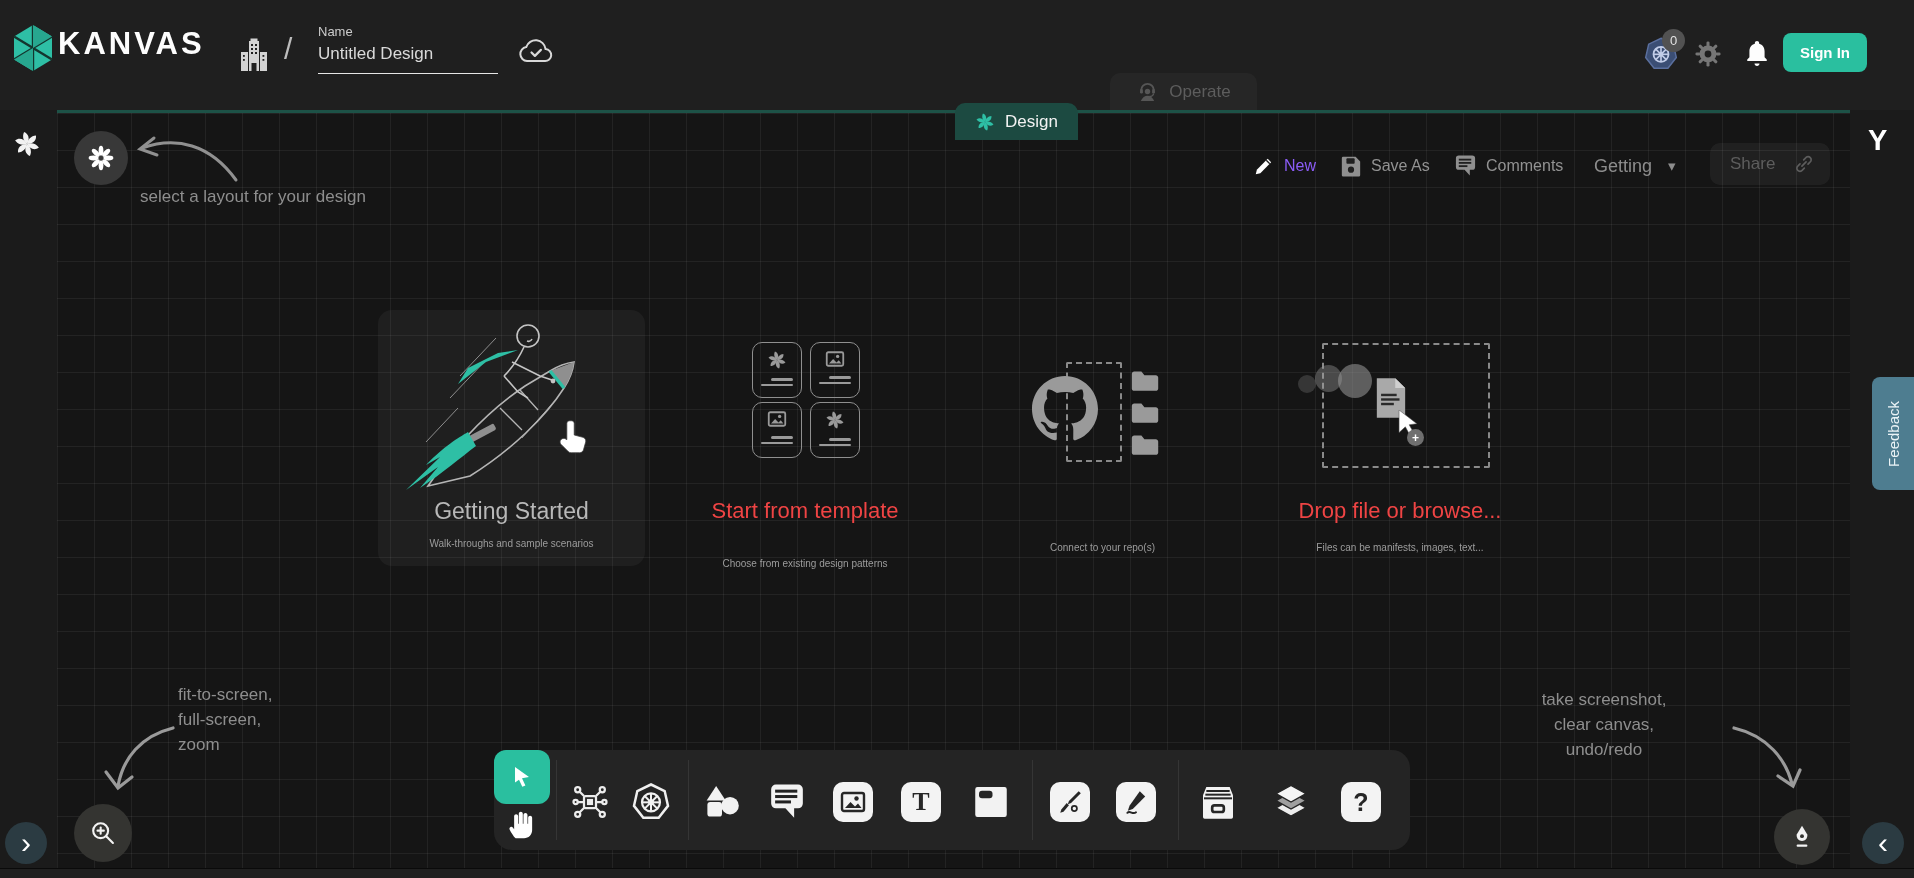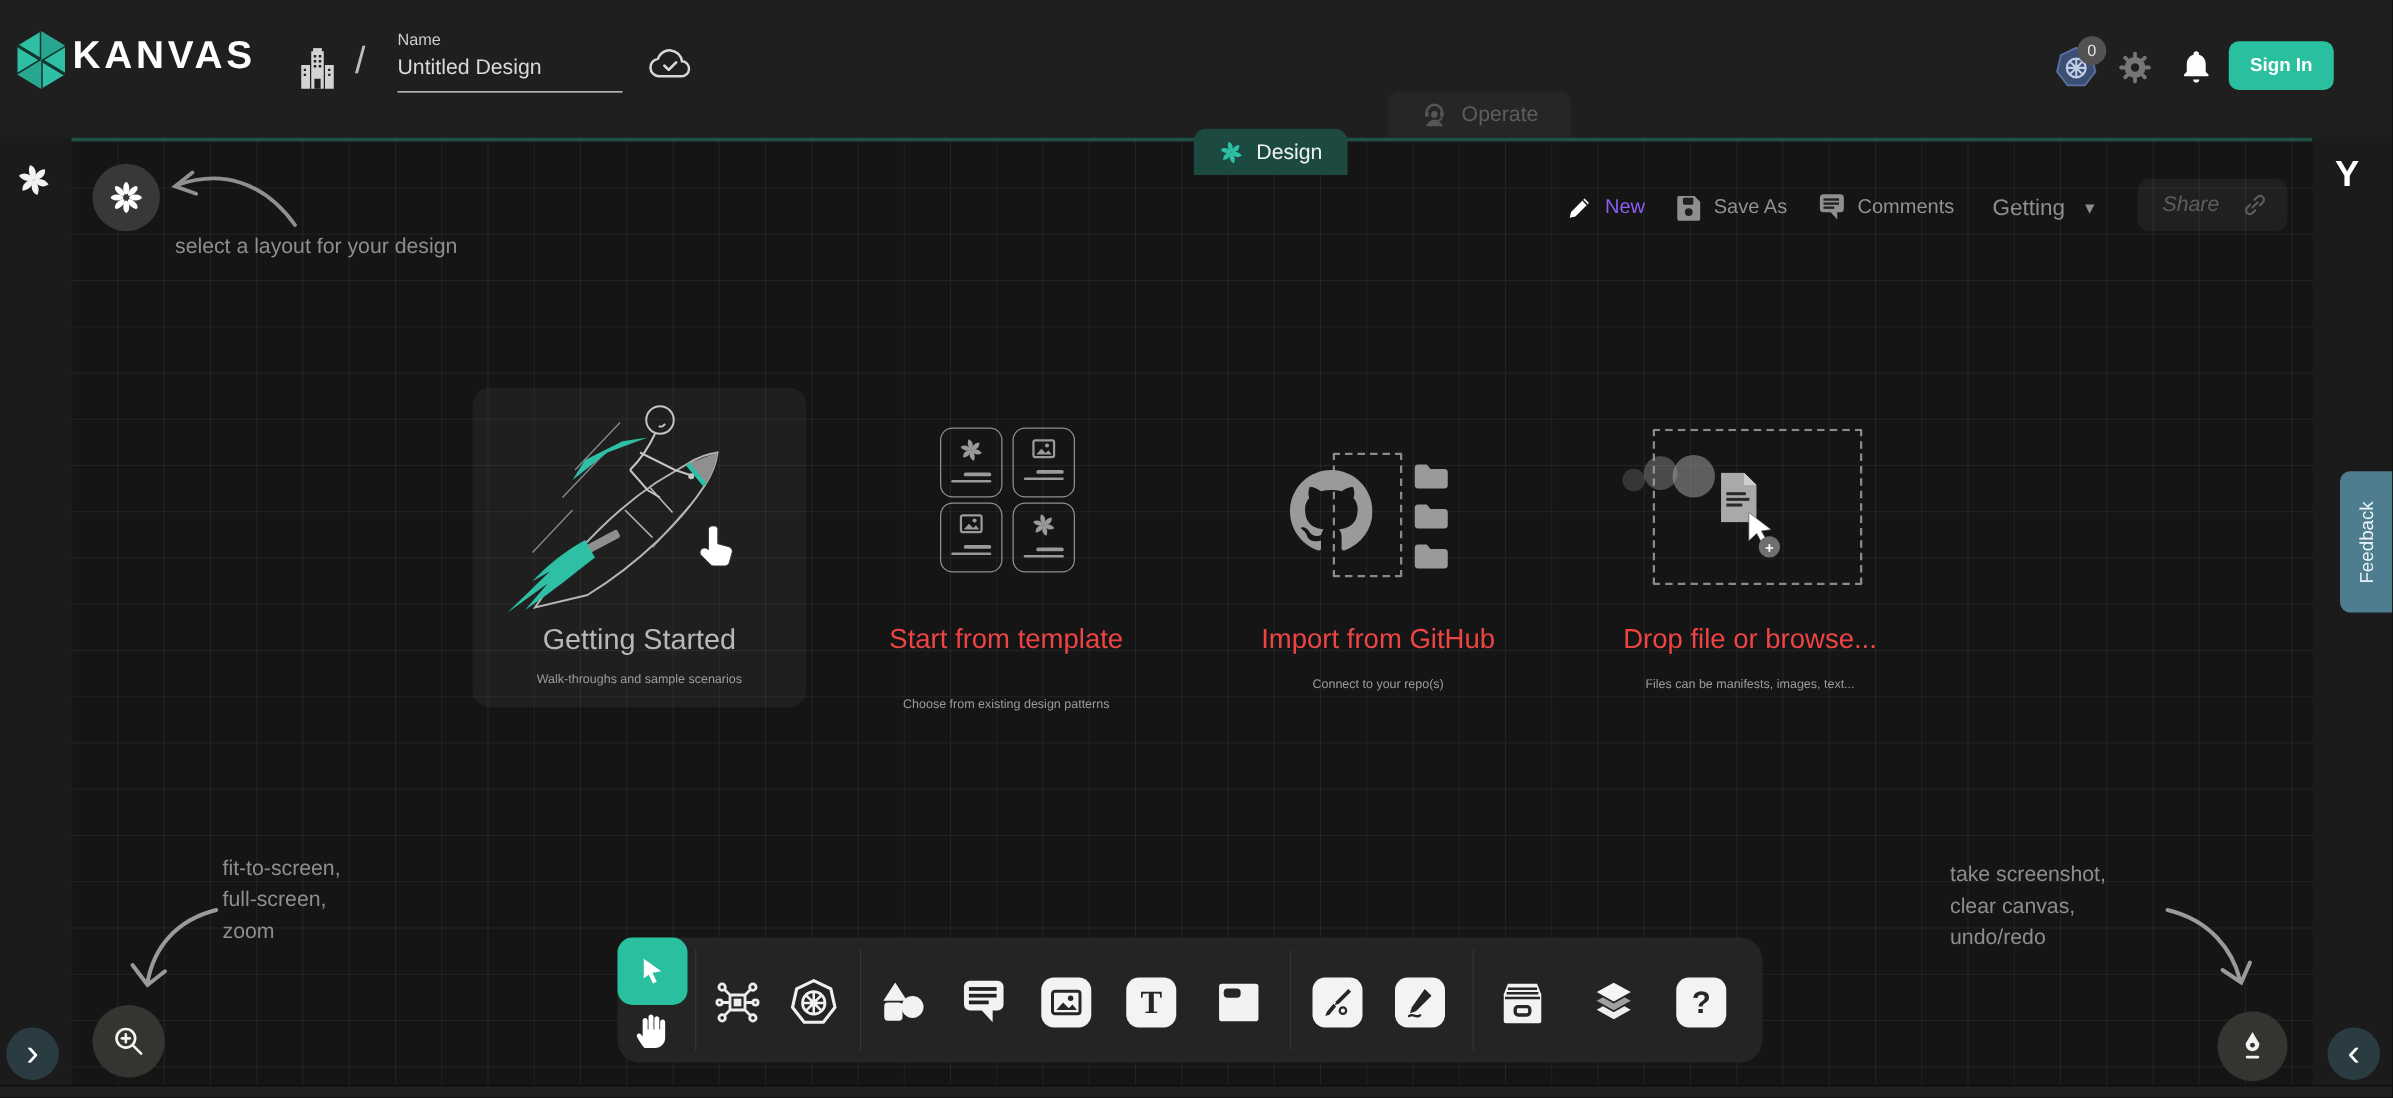--- a/index.html
+++ b/index.html
@@ -41,21 +41,21 @@
   .scrollstrip { position:absolute; left:0; top:868px; width:1914px; height:10px; background:#202020;
                  border-top:1px solid #0a0a0a; }
 
   
   .ct-item { position:absolute; top:146px; height:40px; display:flex; align-items:center; gap:9px;
              cursor:pointer; z-index:4; }
   .ct-item span { font-size:16px; }
   .share-btn { position:absolute; left:1710px; top:143px; width:120px; height:42px; border-radius:10px;
                background:rgba(255,255,255,.05); display:flex; align-items:center;
                justify-content:space-between; padding:0 16px 0 20px; color:#5d5d5d; cursor:pointer; z-index:4; }
-  .share-btn span { font-size:17px;font-style:italic; }
+  .share-btn span { font-size:17px; }
 
   
   .hint { color:#8e8e8e; font-size:17px; line-height:25px; z-index:2; }
   .layout-btn { position:absolute; left:74px; top:131px; width:54px; height:54px; border-radius:50%;
                 background:#383838; display:flex; align-items:center; justify-content:center;
                 cursor:pointer; z-index:4; }
 
   
   .card-title { position:absolute; left:0; width:100%; text-align:center; font-size:22px; color:#ef4444; }
   .card-sub   { position:absolute; left:0; width:100%; text-align:center; font-size:10px; color:#9c9c9c; }
@@ -368,21 +368,20 @@
     </svg>
     <svg class="abs" style="left:168px;top:38px" width="34" height="24" viewBox="0 0 24 20">
         <use href="#folder-p" fill="#9a9a9a"></use>
       </svg>
     <svg class="abs" style="left:168px;top:70px" width="34" height="24" viewBox="0 0 24 20">
         <use href="#folder-p" fill="#9a9a9a"></use>
       </svg>
     <svg class="abs" style="left:168px;top:102px" width="34" height="24" viewBox="0 0 24 20">
         <use href="#folder-p" fill="#9a9a9a"></use>
       </svg>
-    <div class="card-title" style="top:168px">Import from GitHub</div>
     <div class="card-sub" style="top:212px">Connect to your repo(s)</div>
   </div>
 
   <div class="abs" style="left:1250px;top:330px;width:300px;height:240px;z-index:2;cursor:pointer">
     <div class="dashed" style="left:72px;top:13px;width:168px;height:125px"></div>
     <div class="fadec" style="left:48px;top:45px;width:18px;height:18px;opacity:.25"></div>
     <div class="fadec" style="left:65px;top:35px;width:27px;height:27px;opacity:.4"></div>
     <div class="fadec" style="left:88px;top:34px;width:34px;height:34px;opacity:.55"></div>
     <svg class="abs" style="left:124px;top:48px" width="34" height="40" viewBox="0 0 24 28">
       <path d="M2 0h13l7 7v21H2z" fill="#a9a9a9"></path>
@@ -549,21 +548,21 @@
         <line x1="15" y1="15" x2="20.5" y2="20.5"></line>
         <line x1="10" y1="7.3" x2="10" y2="12.7"></line>
           <line x1="7.3" y1="10" x2="12.7" y2="10"></line>
       </g>
     </svg>
   </div>
   <div class="circle-btn chev" style="left:5px;top:822px;width:42px;height:42px;z-index:4">
     <span>›</span>
   </div>
 
-  <div class="abs hint" style="left:1560px;top:687px;width:160px;text-align:left">
+  <div class="abs hint" style="left:1524px;top:687px;width:160px;text-align:center">
     <div>take screenshot,</div>
     <div>clear canvas,</div>
     <div>undo/redo</div>
   </div>
   <svg class="abs" style="left:1730px;top:718px;z-index:2" width="80" height="78" viewBox="0 0 80 78">
     <g stroke="#9a9a9a" stroke-width="3.2" fill="none" stroke-linecap="round">
       <path d="M4 10 C38 18 56 42 62 66"></path>
       <path d="M48 58 L63 68 L70 52"></path>
     </g>
   </svg>

